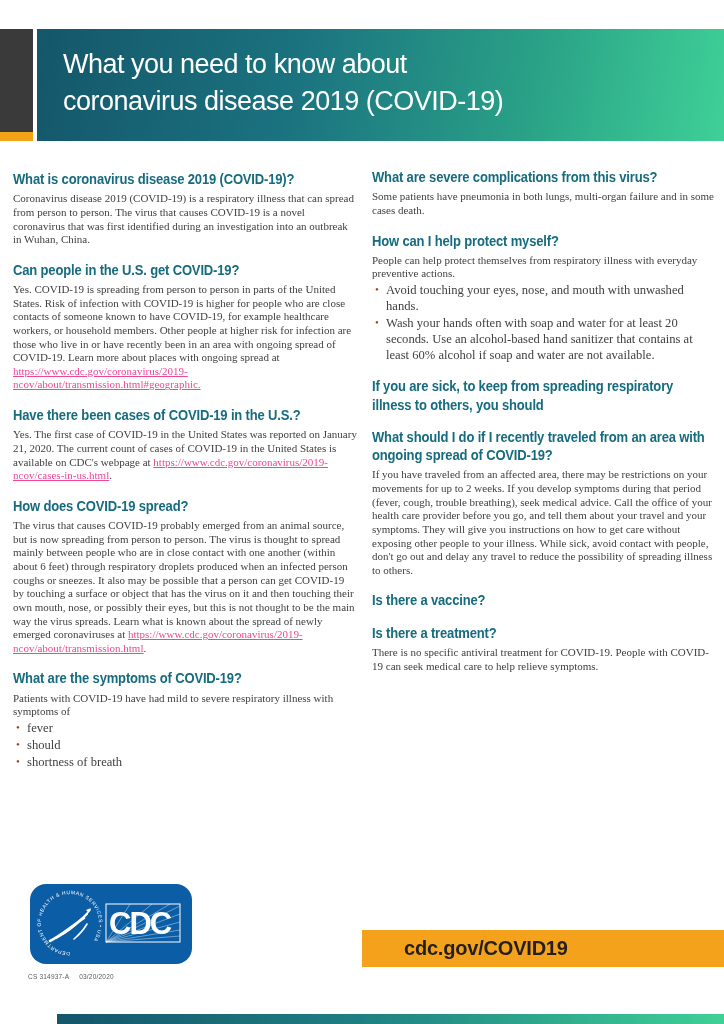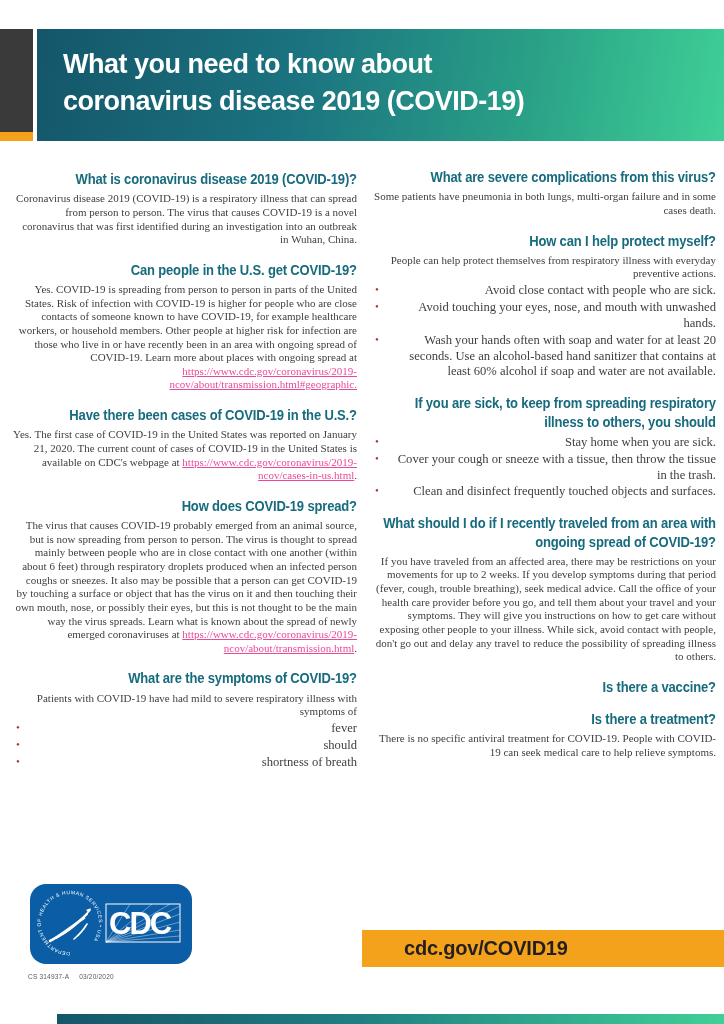--- a/index.html
+++ b/index.html
@@ -11,26 +11,26 @@
   
   .header { position:absolute; top:29px; left:0; width:724px; height:112px; }
   .accent-dark   { position:absolute; left:0; top:0; width:33px; height:103px; background:#3A3A3A; }
   .accent-orange { position:absolute; left:0; top:103px; width:33px; height:9px; background:#F5A21B; }
   .banner {
     position:absolute; left:37px; top:0; width:687px; height:112px;
     background:linear-gradient(100deg,#14566A 0%, #1B7380 38%, #2AA287 72%, #3FD097 100%);
   }
   .banner h1 {
     margin:0; padding:17px 16px 0 26px;
-    font-family:"Liberation Sans", sans-serif; font-weight:700;
+    font-family:"Liberation Sans", sans-serif; font-weight:400;
     font-size:27px; line-height:37px; color:#ffffff; letter-spacing:-0.5px;
   }
 
   
-  .col { position:absolute; width:344px;text-align:right; }
+  .col { position:absolute; width:344px; }
   .col-left  { left:13px;  top:170px; }
   .col-right { left:372px; top:168px; }
 
   .heading {
     font-family:"Liberation Sans", sans-serif; font-weight:700;
     font-size:15.5px; line-height:1.18; color:#176B7E; letter-spacing:-0.2px;
     transform:scaleX(0.84); transform-origin:0 0; width:119%;
     margin:14px 0 4px 0;
   }
   .col section:first-child .heading { margin-top:0; }
@@ -114,32 +114,26 @@
 
   <div class="col col-right">
     <section>
       <h2 class="heading">What are severe complications from this virus?</h2>
       <p class="body">Some patients have pneumonia in both lungs, multi-organ failure and in some cases death.</p>
     </section>
     <section>
       <h2 class="heading">How can I help protect myself?</h2>
       <p class="body">People can help protect themselves from respiratory illness with everyday preventive actions.</p>
       <ul class="bullets">
-        <li>Avoid close contact with people who are sick.</li>
         <li>Avoid touching your eyes, nose, and mouth with unwashed hands.</li>
         <li>Wash your hands often with soap and water for at least 20 seconds. Use an alcohol-based hand sanitizer that contains at least 60% alcohol if soap and water are not available.</li>
       </ul>
     </section>
     <section>
       <h2 class="heading">If you are sick, to keep from spreading respiratory illness to others, you should</h2>
-      <ul class="bullets">
-        <li>Stay home when you are sick.</li>
-        <li>Cover your cough or sneeze with a tissue, then throw the tissue in the trash.</li>
-        <li>Clean and disinfect frequently touched objects and surfaces.</li>
-      </ul>
     </section>
     <section>
       <h2 class="heading">What should I do if I recently traveled from an area with ongoing spread of COVID-19?</h2>
       <p class="body">If you have traveled from an affected area, there may be restrictions on your movements for up to 2 weeks. If you develop symptoms during that period (fever, cough, trouble breathing), seek medical advice. Call the office of your health care provider before you go, and tell them about your travel and your symptoms. They will give you instructions on how to get care without exposing other people to your illness. While sick, avoid contact with people, don't go out and delay any travel to reduce the possibility of spreading illness to others.</p>
     </section>
     <section>
       <h2 class="heading">Is there a vaccine?</h2>
     </section>
     <section>
       <h2 class="heading">Is there a treatment?</h2>

